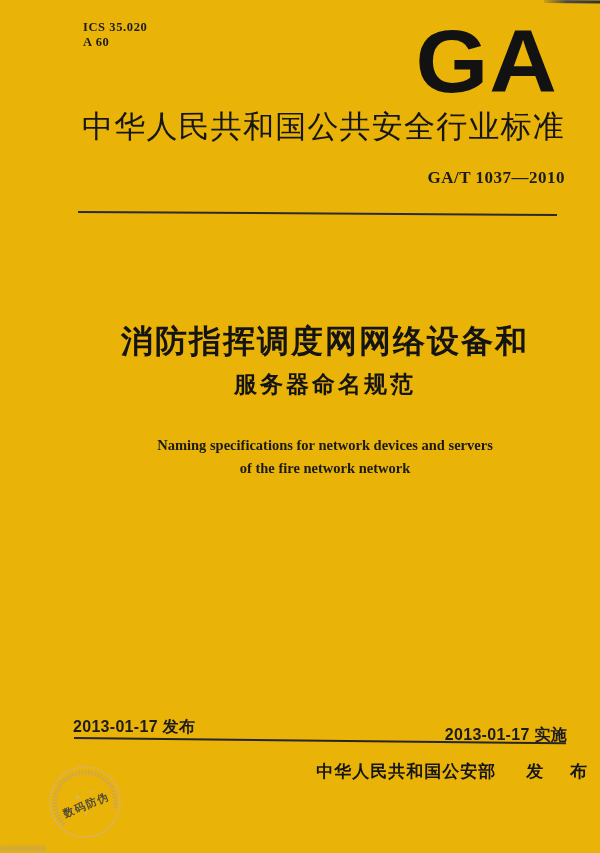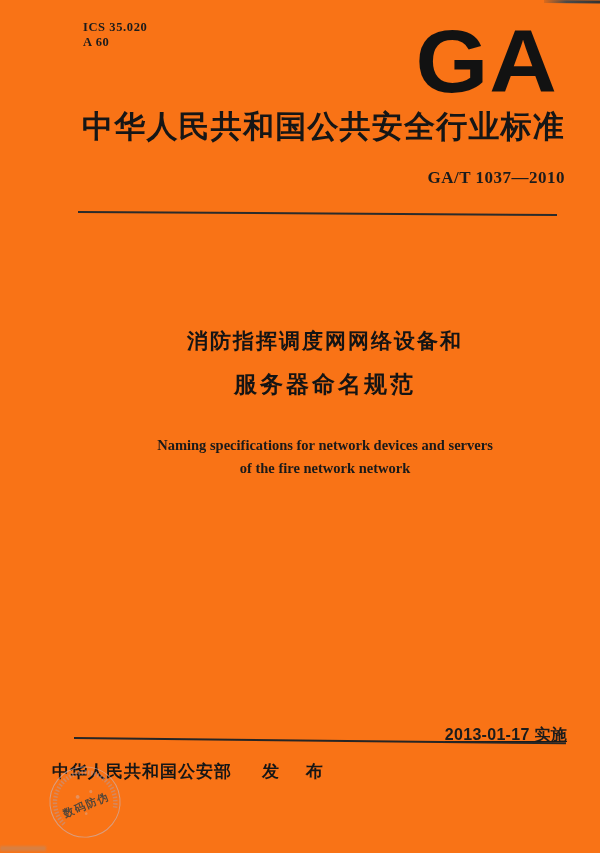--- a/index.html
+++ b/index.html
@@ -4,21 +4,21 @@
 <style>
   html,body{margin:0;padding:0;}
   body{
     width:600px;height:853px;
     background:#e9e9e9;
     font-family:"Liberation Sans",sans-serif;
     -webkit-font-smoothing:antialiased;
   }
   .page{
     position:relative;width:600px;height:853px;
-    background:#f97316;color:#1c1c1c;overflow:hidden;
+    background:#eab308;color:#1c1c1c;overflow:hidden;
   }
   
   .top-edge-artifact{
     position:absolute;top:0;left:544px;width:56px;height:3px;
     background:linear-gradient(90deg,rgba(60,60,60,.15),#4a4a4a 40%,#333);
     transform:rotate(.6deg);transform-origin:left top;
   }
   .bottom-smudge{
     position:absolute;left:0;top:846px;width:46px;height:5px;
     background:#9a9a98;opacity:.35;filter:blur(1.2px);
@@ -33,60 +33,60 @@
   .ga-logo{
     position:absolute;top:22px;right:42px;
     font-family:"Liberation Sans",sans-serif;font-weight:bold;
     font-size:90px;line-height:80px;letter-spacing:1px;
     transform:scale(1.04,.98);transform-origin:right top;
     color:#121212;
   }
   
   .heading{
     position:absolute;left:82px;top:106px;width:500px;
-    font-size:31px;font-weight:bold;letter-spacing:1.2px;
+    font-size:31px;font-weight:normal;letter-spacing:1.2px;
     white-space:nowrap;color:#161616;
   }
   .std-number{
     position:absolute;top:168px;right:35px;
     font-family:"Liberation Serif",serif;font-weight:bold;
     font-size:17px;letter-spacing:.5px;
   }
   .rule-top{
     position:absolute;top:211px;left:78px;width:479px;height:2px;
     background:#2b2b2b;transform:rotate(.35deg);transform-origin:left center;
   }
   
   .title-zh{
     position:absolute;left:52px;top:320px;width:546px;
     text-align:center;font-weight:bold;color:#141414;
   }
-  .title-zh .line1{font-size:21px;letter-spacing:2px;line-height:42px;}
+  .title-zh .line1{font-size:32px;letter-spacing:2px;line-height:42px;}
   .title-zh .line2{font-size:23px;letter-spacing:3px;line-height:44px;}
   .title-en{
     position:absolute;left:52px;top:412px;width:546px;
     text-align:center;font-family:"Liberation Serif",serif;
     font-weight:bold;font-size:14.5px;line-height:23px;color:#1a1a1a;margin-top:22px;
   }
   
   .date-issue{
     position:absolute;left:73px;top:717px;
     font-size:16px;font-weight:bold;letter-spacing:.3px;
   }
   .date-impl{
     position:absolute;right:33px;top:725px;
-    font-size:16px;font-weight:bold;letter-spacing:.3px;text-decoration:underline;
+    font-size:16px;font-weight:bold;letter-spacing:.3px;
   }
   .rule-bottom{
     position:absolute;top:737px;left:74px;width:492px;height:2px;
     background:#262626;transform:rotate(.62deg);transform-origin:left center;
   }
   .publisher-row{
     position:absolute;left:52px;top:760px;width:546px;
-    text-align:left;font-size:17px;font-weight:bold;
+    text-align:right;font-size:17px;font-weight:bold;
     letter-spacing:1px;color:#161616;white-space:nowrap;
   }
   .publisher-row .gap{display:inline-block;width:30px;}
   .publisher-row .release{letter-spacing:11px;}
   
   .seal{
     position:absolute;left:46px;top:763px;width:78px;height:78px;
     transform:rotate(-6deg);opacity:.92;
   }
 </style>
@@ -113,20 +113,21 @@
   <div class="title-zh">
     <div class="line1">消防指挥调度网网络设备和</div>
     <div class="line2">服务器命名规范</div>
   </div>
 
   <div class="title-en">
     <div>Naming specifications for network devices and servers</div>
     <div>of the fire network network</div>
   </div>
 
+  <div class="date-issue">2013-01-17 发布</div>
   <div class="date-impl">2013-01-17 实施</div>
 
   <div class="rule-bottom"></div>
 
   <div class="publisher-row">
     <span>中华人民共和国公安部</span><span class="gap"></span><span class="release">发 布</span>
   </div>
 
   <svg class="seal" viewBox="0 0 80 80">
     <circle cx="40" cy="40" r="36" fill="none" stroke="#c9b1b1" stroke-width="1" opacity="0.75"></circle>

